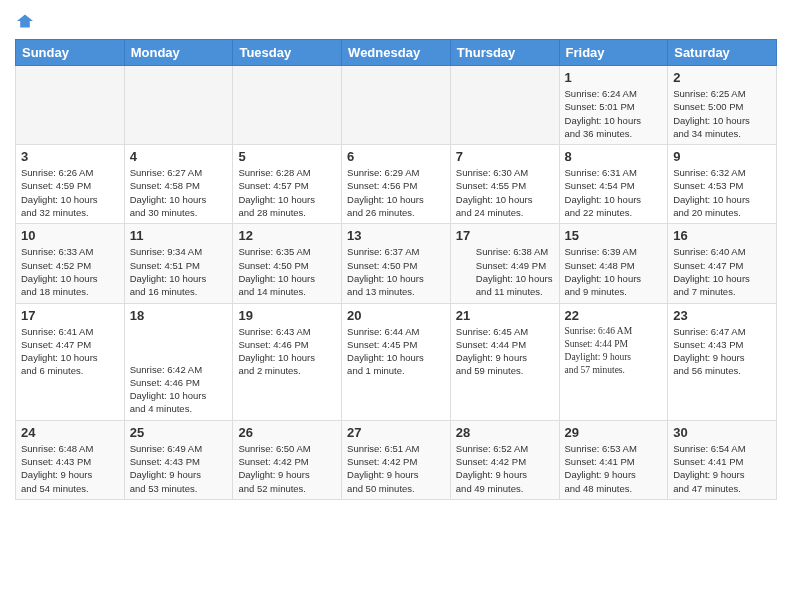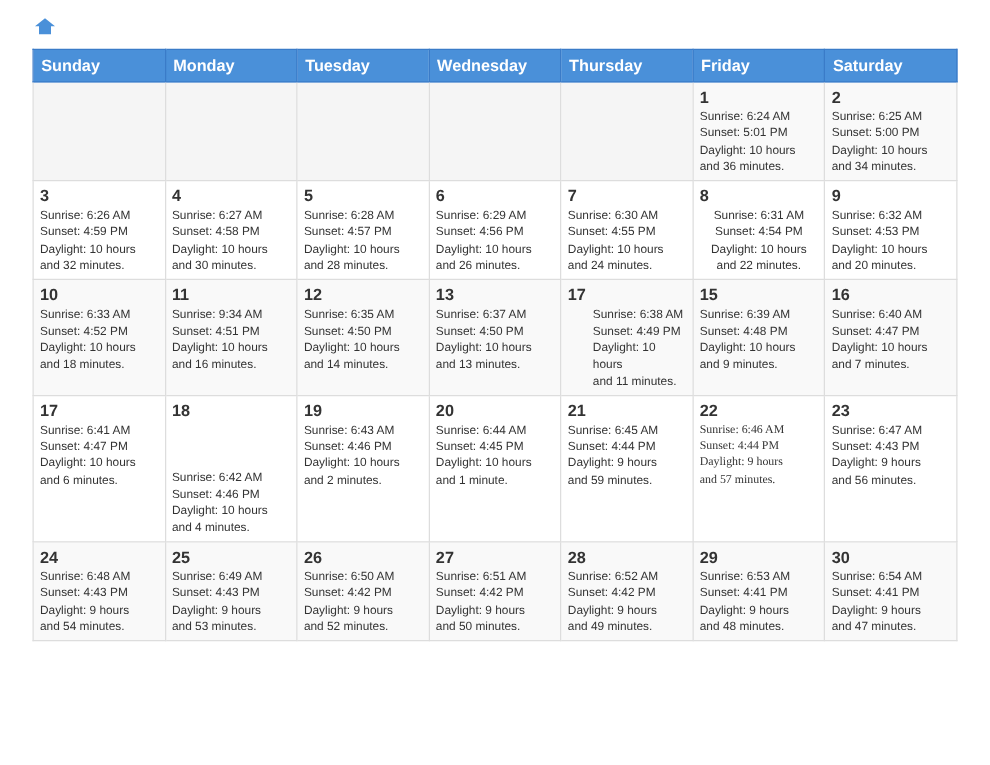--- a/index.html
+++ b/index.html
@@ -1,18 +1,18 @@
 <!DOCTYPE html>
 <html><head>
   <meta charset="utf-8">
   <style>
     * { box-sizing: border-box; margin: 0; padding: 0; }
     body { font-family: Arial, sans-serif; background: #fff; width: 792px; height: 612px; overflow: hidden; }
     
-    .page { width: 792px; min-height: 612px; padding: 10px 26px; }
+    .page { width: 792px; min-height: 612px; padding: 10px 15px; }
     
     .header { display: flex; justify-content: space-between; align-items: flex-start; margin-bottom: 8px; }
     
     .logo { display: flex; align-items: center; gap: 4px; }
     .logo-text-general { font-size: 18px; font-weight: bold; color: #333; }
     .logo-text-blue { font-size: 18px; font-weight: bold; color: #4a90d9; }
     .logo-icon { width: 20px; height: 16px; }
     
     .title-section { text-align: right; }
     .month-title { font-size: 32px; font-weight: bold; color: #333; }
@@ -139,21 +139,21 @@
           </td>
           <td>
             <span class="day-num">7</span>
             <div class="day-info" style="white-space: pre-line;">Sunrise: 6:30 AM
 Sunset: 4:55 PM
 Daylight: 10 hours
 and 24 minutes.</div>
           </td>
           <td>
             <span class="day-num">8</span>
-            <div class="day-info" style="white-space: pre-line; text-align: center;">Sunrise: 6:31 AM
+            <div class="day-info" style="white-space: pre-line;">Sunrise: 6:31 AM
 Sunset: 4:54 PM
 Daylight: 10 hours
 and 22 minutes.</div>
           </td>
           <td>
             <span class="day-num">9</span>
             <div class="day-info" style="white-space: pre-line;">Sunrise: 6:32 AM
 Sunset: 4:53 PM
 Daylight: 10 hours
 and 20 minutes.</div>

